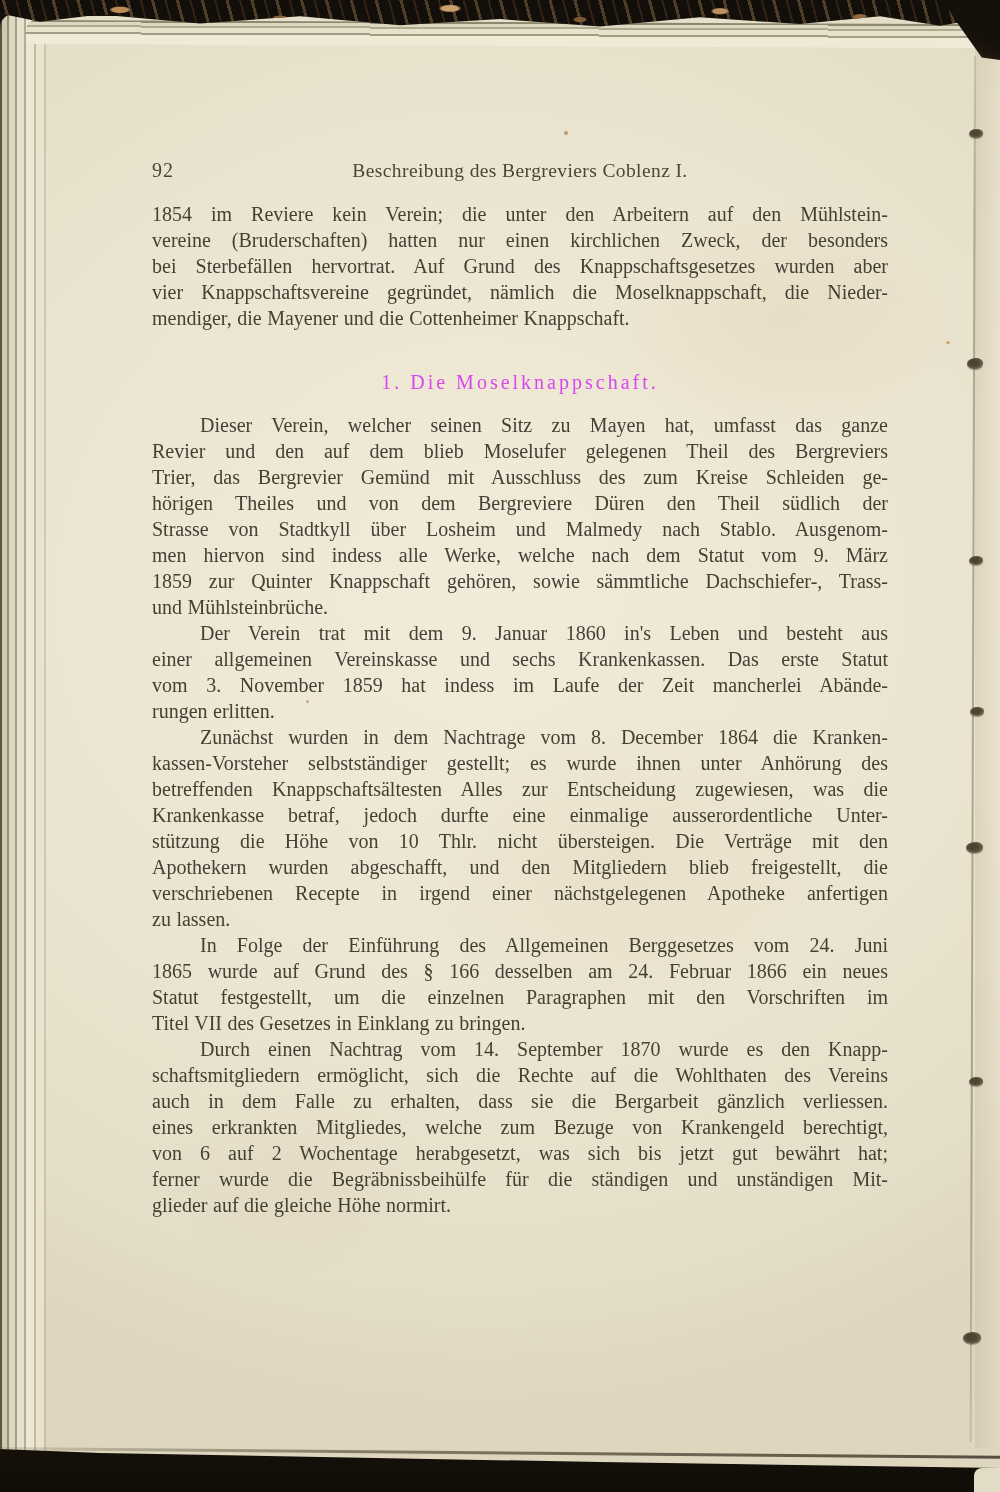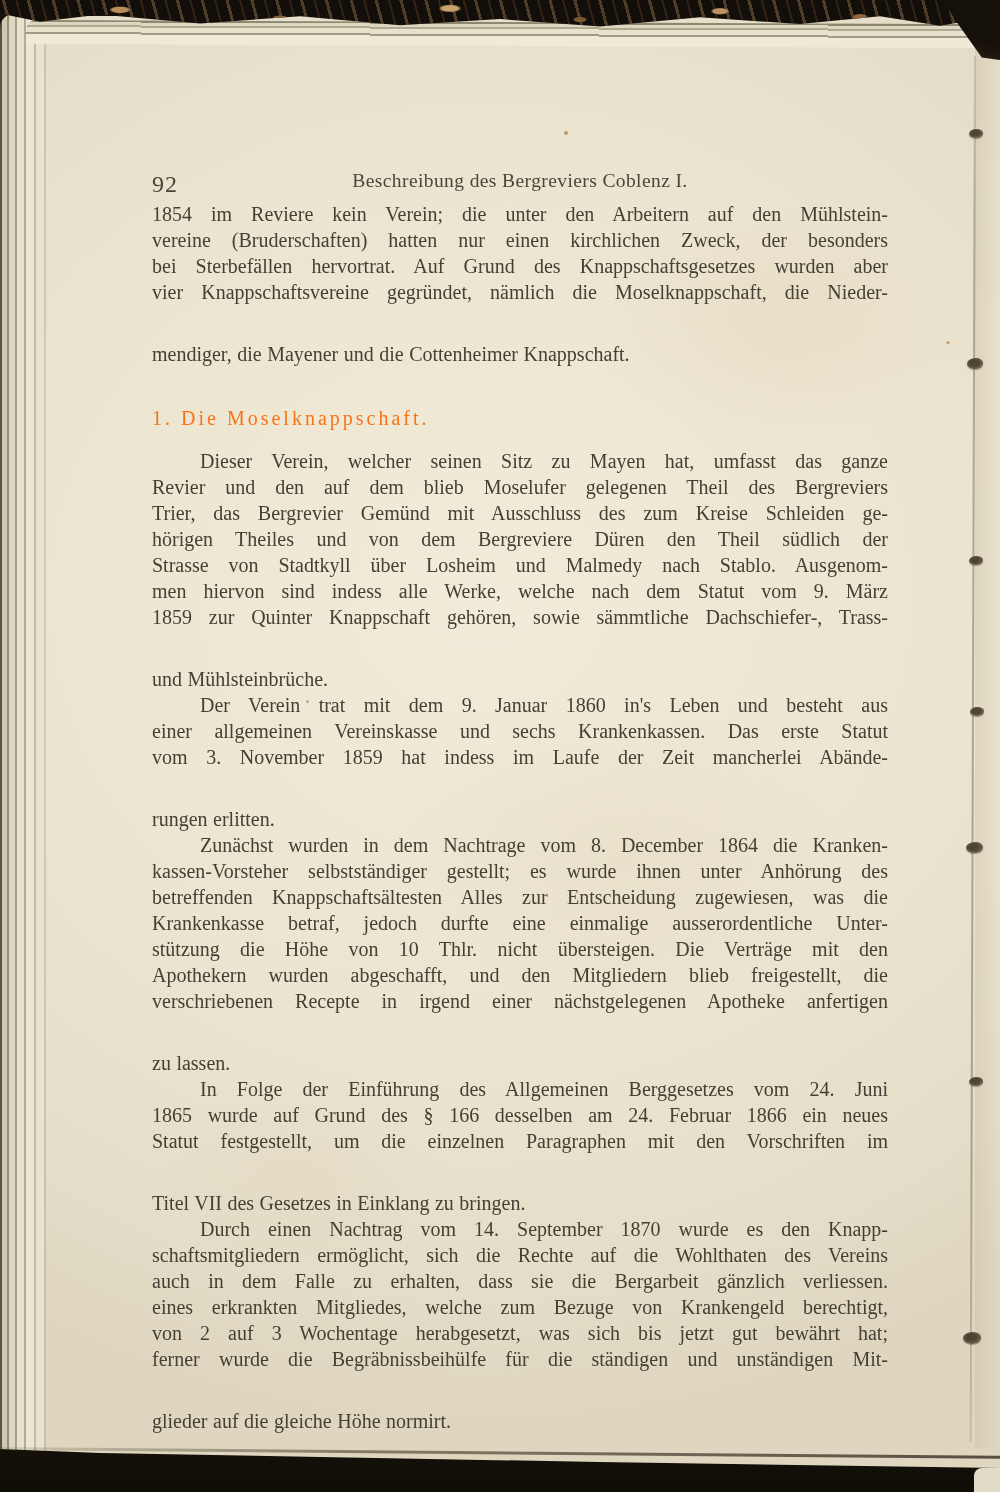--- a/index.html
+++ b/index.html
@@ -92,37 +92,37 @@
     position:absolute;left:975px;top:40px;width:25px;height:1408px;z-index:3;
     background:linear-gradient(to right, rgba(196,186,156,0.35), rgba(230,223,201,0.12));
   }
   .debris{
     position:absolute;z-index:5;width:14px;height:9px;border-radius:55% 45% 50% 50%;
     background:radial-gradient(ellipse at 45% 45%, #4d4435 0 35%, #6e634e 70%, rgba(110,99,78,0));
     box-shadow:0 1px 1px rgba(60,52,38,0.4);
   }
   
   .header-row{position:absolute;left:152px;top:159px;width:736px;height:26px;z-index:4;color:#4a4438;}
-  .page-number{position:absolute;left:0;top:12px;font-size:24px;letter-spacing:1px;}
+  .page-number{position:absolute;left:0;top:0;font-size:20px;letter-spacing:1px;}
   .running-title{
-    position:absolute;left:0;top:11px;width:100%;text-align:center;
+    position:absolute;left:0;top:1px;width:100%;text-align:center;
     font-size:19.5px;letter-spacing:0.4px;color:#4c463a;
   }
   .text-block{
     position:absolute;left:152px;top:201px;width:736px;z-index:4;
     font-size:20px;line-height:26px;color:#453f34;
   }
   .line{
     text-align:justify;text-align-last:justify;
     white-space:normal;word-spacing:0.5px;
   }
-  .line.last{text-align-last:left;margin-top:36px;}
+  .line.last{text-align-last:left;}
   .line.indent{padding-left:48px;}
   .heading{
-    letter-spacing:3px;font-size:20px;color:#f97316;
+    text-align:center;letter-spacing:3px;font-size:20px;color:#d946ef;
     margin-top:38px;margin-bottom:17px;
   }
 </style>
 </head>
 <body>
 
 <div id="stage">
 
   <div class="book-page"></div>
   <div class="stains"></div>
@@ -190,21 +190,21 @@
         <div class="line">Statut festgestellt, um die einzelnen Paragraphen mit den Vorschriften im</div>
         <div class="line last">Titel VII des Gesetzes in Einklang zu bringen.</div>
       </div>
       <div class="paragraph">
         <div class="line indent">Durch einen Nachtrag vom 14. September 1870 wurde es den Knapp-</div>
         <div class="line">schaftsmitgliedern ermöglicht, sich die Rechte auf die Wohlthaten des Vereins</div>
         <div class="line">auch in dem Falle zu erhalten, dass sie die Bergarbeit gänzlich verliessen.</div>
       </div>
       <div class="paragraph">
         <div class="line">eines erkrankten Mitgliedes, welche zum Bezuge von Krankengeld berechtigt,</div>
-        <div class="line">von 2 auf 3 Wochentage herabgesetzt, was sich bis jetzt gut bewährt hat;</div>
+        <div class="line">von 6 auf 2 Wochentage herabgesetzt, was sich bis jetzt gut bewährt hat;</div>
         <div class="line">ferner wurde die Begräbnissbeihülfe für die ständigen und unständigen Mit-</div>
         <div class="line last">glieder auf die gleiche Höhe normirt.</div>
       </div>
     </div>
 
   <div class="top-marble"></div>
   <div class="top-right-wedge"></div>
   <div class="bottom-edge-line"></div>
   <div class="bottom-dark"></div>
   <div class="bottom-right-nub"></div>

